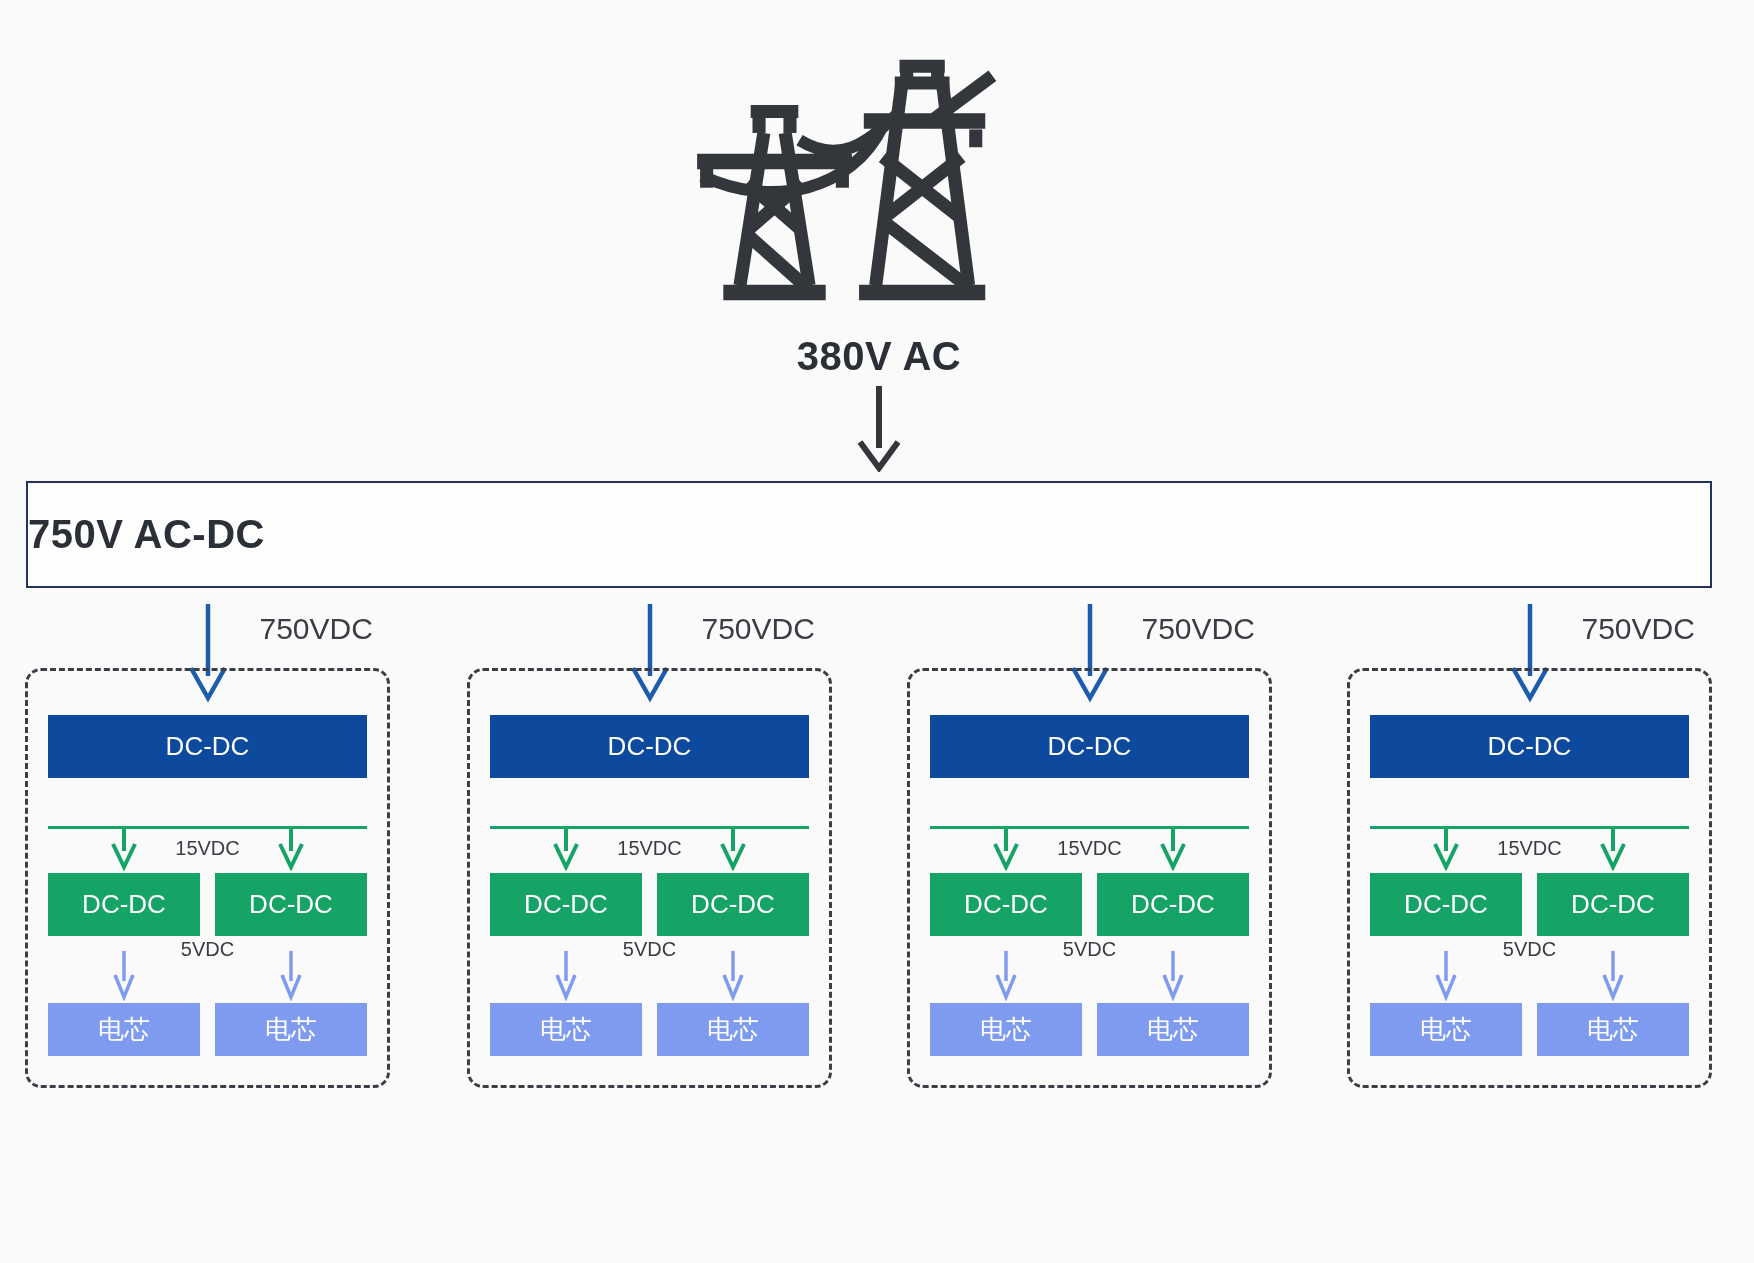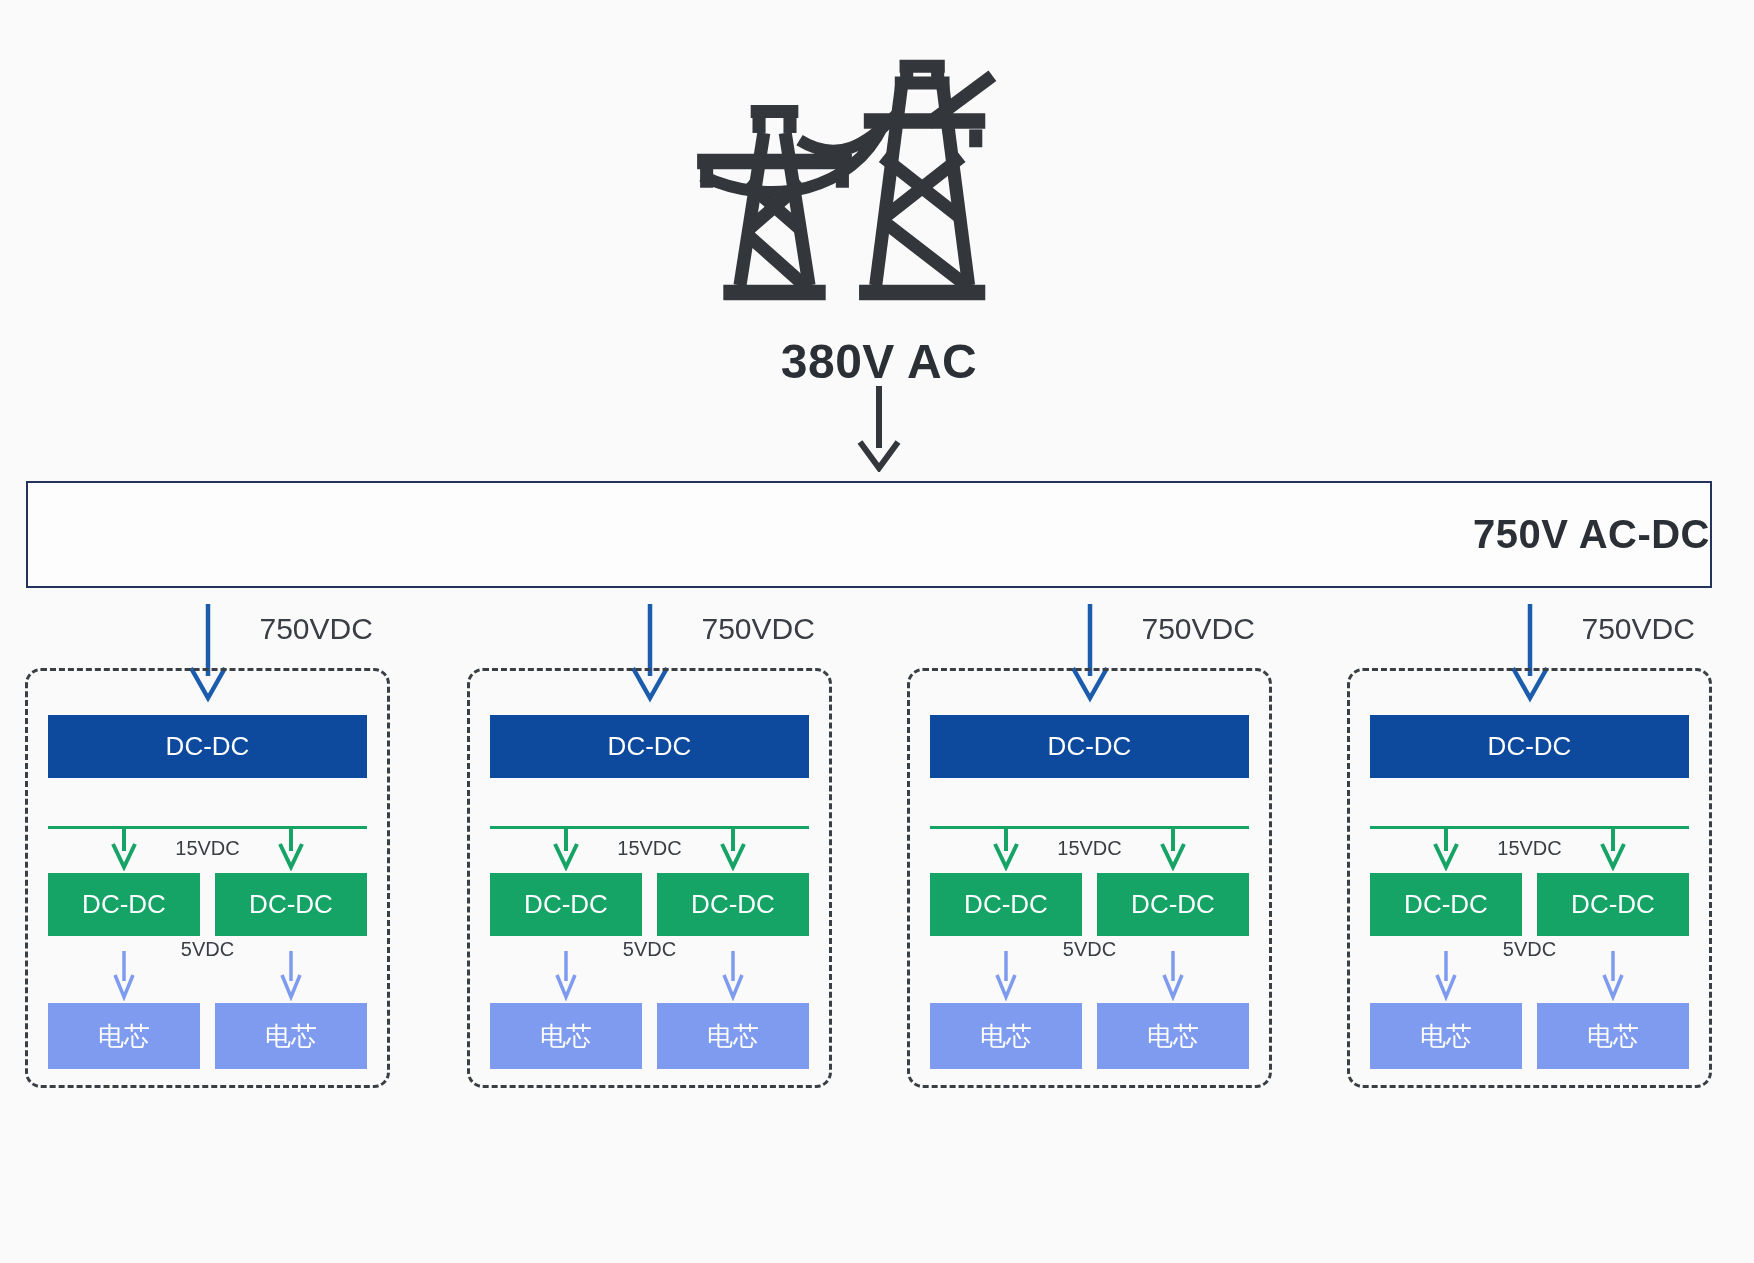--- a/index.html
+++ b/index.html
@@ -8,29 +8,29 @@
     background:var(--bg,#FAFAFA); overflow:hidden;
     font-family:"Liberation Sans","DejaVu Sans",sans-serif;
   }
   svg { display:block; }
   .stroke-icon path, .stroke-icon line { stroke:var(--icon); fill:none; stroke-linecap:butt; }
 
   
   .tower-icon { position:absolute; left:840px; top:52px; transform:translateX(-50%); }
   .src-label {
     position:absolute; left:879px; top:334px; transform:translateX(-50%);
-    font-size:48px; font-weight:600; color:var(--ink); letter-spacing:0.5px; white-space:nowrap;
+    font-size:40px; font-weight:600; color:var(--ink); letter-spacing:0.5px; white-space:nowrap;
   }
   .main-arrow { position:absolute; left:879px; top:386px; transform:translateX(-50%); }
   .main-arrow line, .main-arrow polyline { stroke:var(--icon); fill:none; stroke-width:6; }
 
   .acdc-box {
     position:absolute; left:26px; top:481px; width:1686px; height:107px; box-sizing:border-box;
     background:var(--panel); border:2px solid var(--navy_border);
-    display:flex; align-items:center; justify-content:flex-end;
+    display:flex; align-items:center; justify-content:flex-start;
   }
   .acdc-box span { font-size:40px; font-weight:600; color:var(--ink); letter-spacing:0.5px; }
 
   
   .group { position:absolute; top:588px; width:365px; height:510px; }
   .g1{left:25px} .g2{left:467px} .g3{left:907px} .g4{left:1347px}
 
   .feed-arrow { position:absolute; left:50%; top:16px; transform:translateX(-50%); }
   .feed-arrow line, .feed-arrow polyline { stroke:var(--feed); fill:none; stroke-width:4.5; }
   .feed-label {
@@ -61,21 +61,21 @@
     font-size:20px; color:var(--label); white-space:nowrap;
   }
   .mid-label { top:166px; }
   .low-label { top:267px; }
 
   .sub, .cell {
     position:absolute; width:152px; color:#fff; font-size:26px;
     display:flex; align-items:center; justify-content:center;
   }
   .sub  { top:202px; height:63px; background:var(--green); }
-  .cell { top:332px; height:66px; background:var(--cell); }
+  .cell { top:332px; height:53px; background:var(--cell); }
   .pos-l { left:20px; } .pos-r { left:187px; }
 </style>
 </head>
 <body>
 
 <div class="stage">
 
   <svg class="tower-icon stroke-icon" width="330" height="256" viewBox="0 0 260 215">
 
     <g stroke-width="11">

